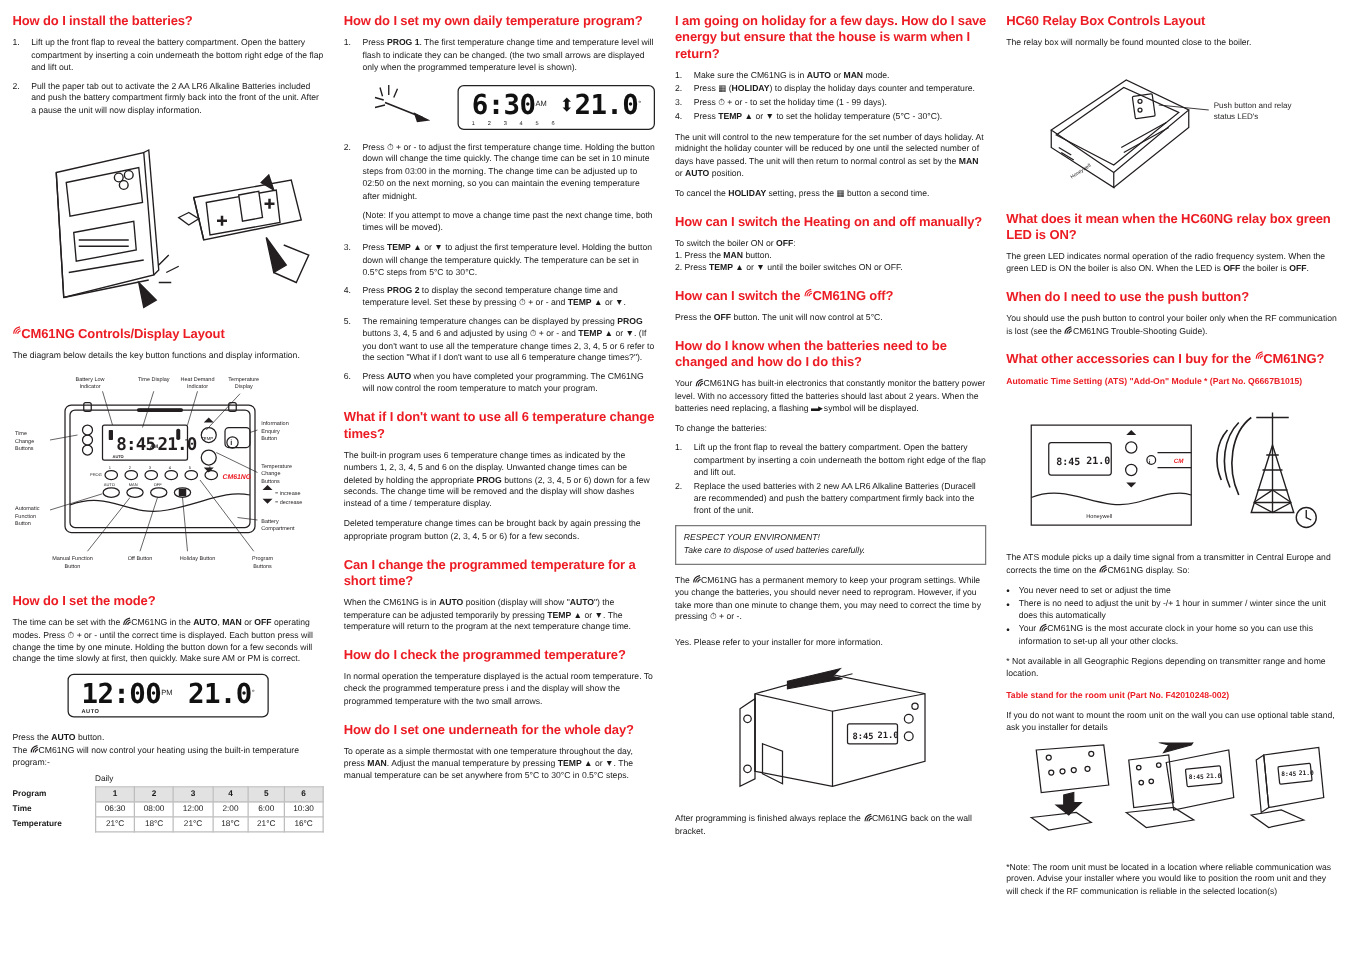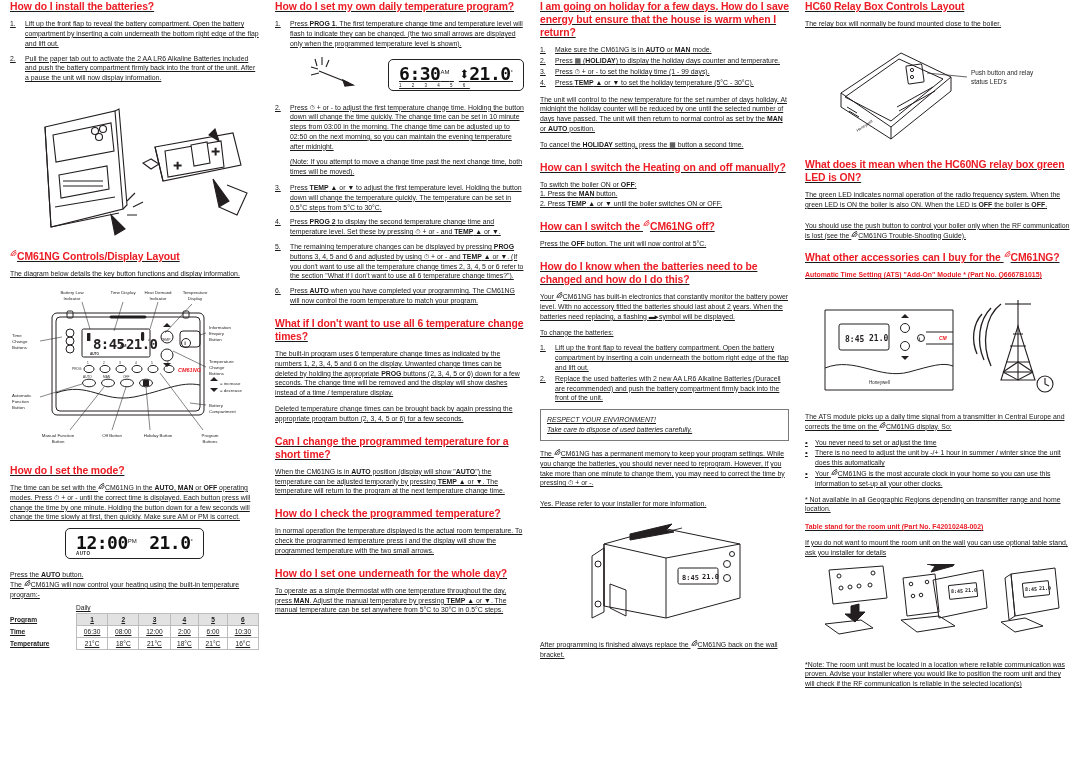--- a/index.html
+++ b/index.html
@@ -7,22 +7,21 @@
     width:1080px;height:763px;
     background:#ffffff;
     font-family:"Liberation Sans", sans-serif;
     color:#1a1a1a;
     overflow:hidden;
   }
   .page{
     width:1080px;height:649px;
     display:flex;
     box-sizing:border-box;
-    padding:0 10px 4px 10px;
-    text-decoration:underline;
+    padding:11px 10px 4px 10px;
   }
   .col{
     width:25%;
     box-sizing:border-box;
     padding-right:16px;
   }
   .col:last-child{padding-right:0;}
 
   h2.q{
     color:#ec1c24;
@@ -107,21 +106,21 @@
 
   .lcd{
     border:1.2px solid #222;
     border-radius:5px;
     display:inline-block;
     padding:3px 10px 2px 10px;
     background:#fff;
   }
   .lcd .dgt{
     font-family:"DejaVu Sans Mono", monospace;
-    font-size:18px;
+    font-size:22px;
     font-weight:bold;
     letter-spacing:-0.5px;
     color:#111;
   }
   .lcd .sm{font-size:6px;vertical-align:super;}
   .lcd .auto{font-size:4.5px;display:block;text-align:left;margin-top:-2px;letter-spacing:0.4px;}
   .lcd .nums{font-size:4.5px;letter-spacing:4.5px;display:block;text-align:left;margin-top:-1px;}
 </style>
 </head>
 <body>
@@ -611,20 +610,21 @@
         </svg>
       </div>
     </div>
 
     <div class="sec">
       <h2 class="q">What does it mean when the HC60NG relay box green LED is ON?</h2>
       <p>The green LED indicates normal operation of the radio frequency system. When the green LED is ON the boiler is also ON. When the LED is <b>OFF</b> the boiler is <b>OFF</b>.</p>
     </div>
 
     <div class="sec">
+      <h2 class="q">When do I need to use the push button?</h2>
       <p>You should use the push button to control your boiler only when the RF communication is lost (see the <span class="rf"><svg width="8" height="8" viewBox="0 0 8 8">
               <g fill="none" stroke="#231f20" stroke-width="0.9">
                 <path d="M1 7 C1 4 3 2 6 1.5"></path>
                 <path d="M2.6 7 C2.6 5 4 3.5 6.3 3"></path>
                 <path d="M4.2 7 C4.2 6 5 5 6.6 4.6"></path>
               </g>
             </svg></span>CM61NG Trouble-Shooting Guide).</p>
     </div>
 
     <div class="sec">

